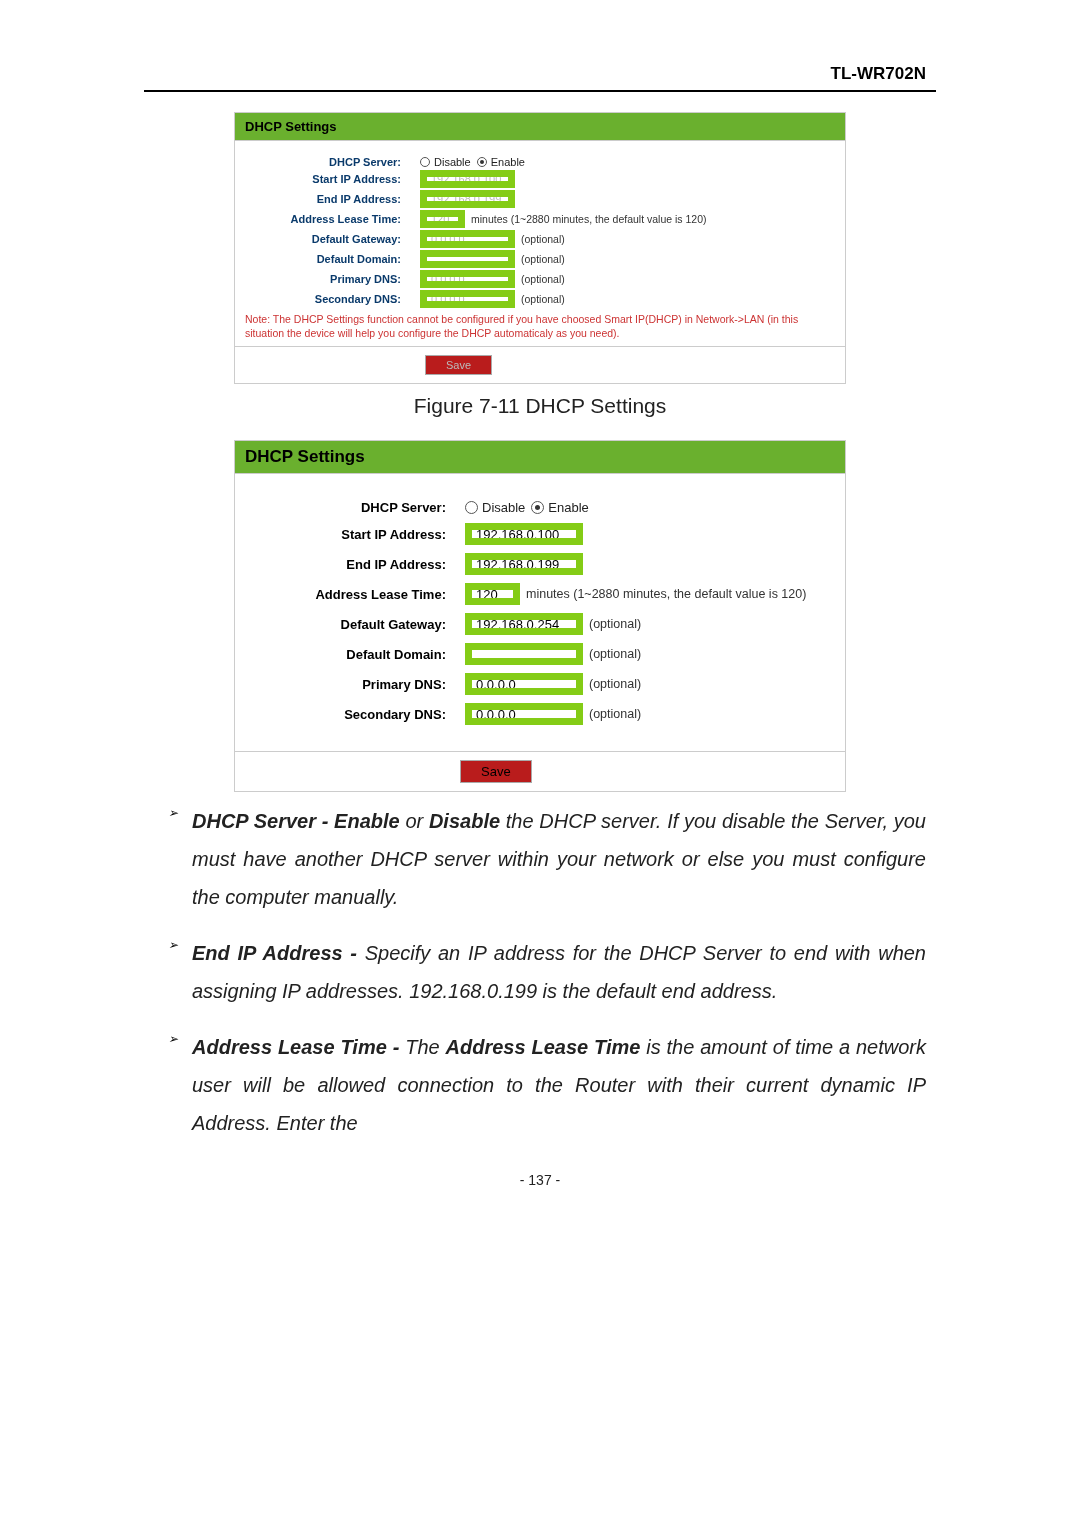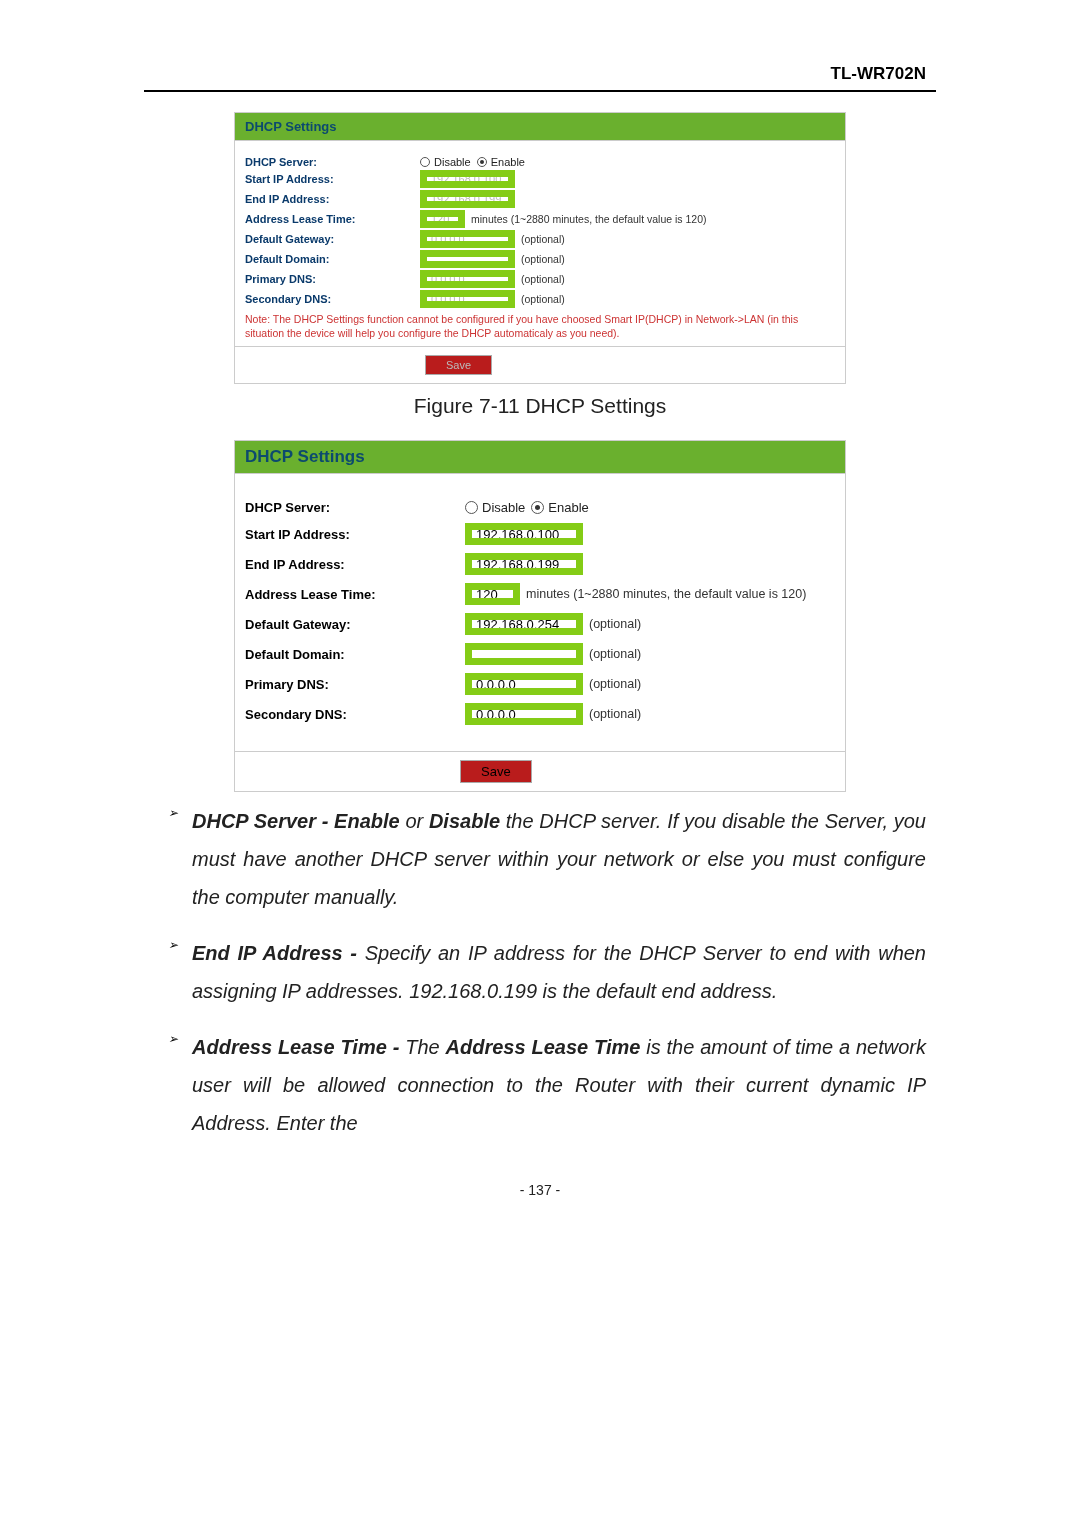--- a/index.html
+++ b/index.html
@@ -46,38 +46,39 @@
   .panel.small {
     width: 610px;
     font-size: 11px;
   }
   .panel.large {
     width: 610px;
     font-size: 13px;
   }
   .panel-header {
     background: #6ab02e;
-    color: #0c4a6e;
+    color: #000000;
     font-weight: bold;
     padding: 6px 10px;
   }
   .panel.small .panel-header { font-size: 13px; }
   .panel.large .panel-header { font-size: 17px; }
   .panel-body { border-top: 1px solid #ccc; }
   .form-row {
     display: flex;
     align-items: center;
     padding: 2px 10px;
   }
   .panel.small .form-row { padding: 1px 10px; }
   .panel.large .form-row { padding: 4px 10px; }
   .label-col {
+    text-align: right;
     font-weight: bold;
     color: #0a3a6b;
-    padding-right: 8px;
+    padding-right: 19px;
     box-sizing: border-box;
     flex: 0 0 auto;
   }
   .panel.small .label-col { width: 175px; font-size: 11px; }
   .panel.large .label-col { width: 220px; font-size: 13px; color: #000; }
   .input-col {
     flex: 1;
     display: flex;
     align-items: center;
     gap: 6px;
@@ -153,21 +154,21 @@
   }
   ul.doc-list > li::before {
     content: "➢";
     position: absolute;
     left: -6px;
     top: 0;
     font-size: 12px;
     color: #000;
   }
   .b { font-weight: bold; }
-  .page-num { text-align: center; font-size: 14px; margin-top: 40px; }
+  .page-num { text-align: center; font-size: 14px; margin-top: 30px; }
 </style>
 </head>
 <body>
 
 <div class="page">
 
   <div class="header-bar">
     <div class="header-inner">
       <span class="model-box">TL-WR702N</span>
     </div>

